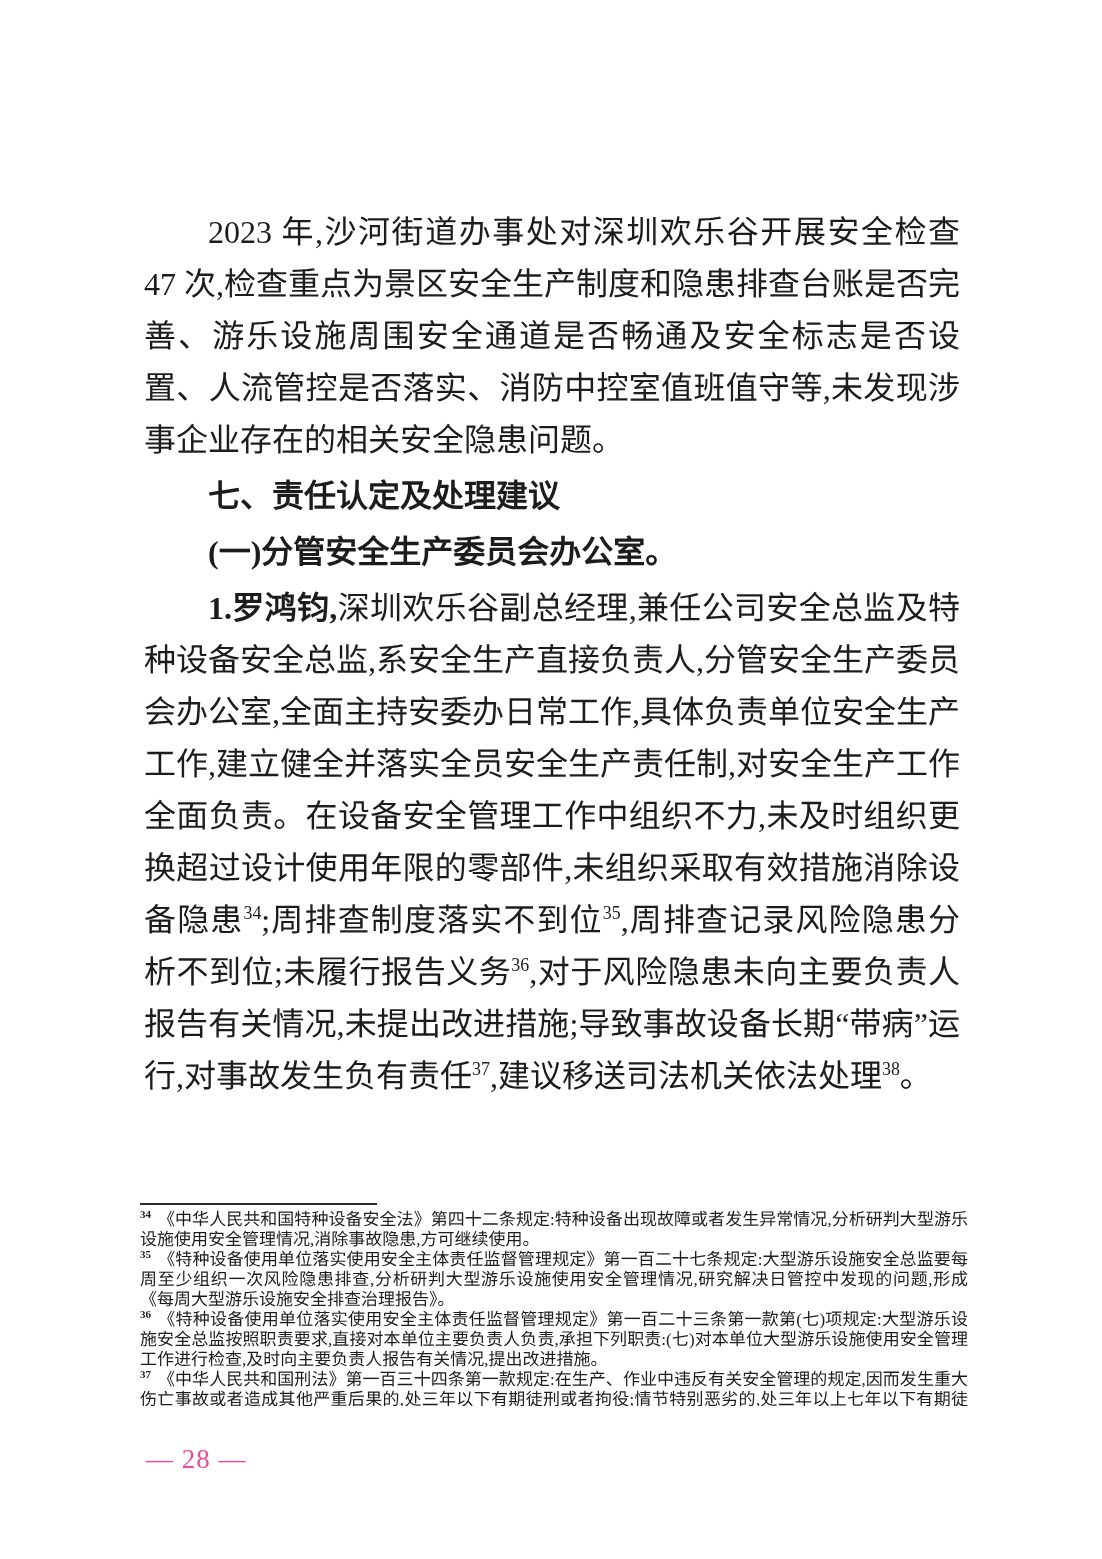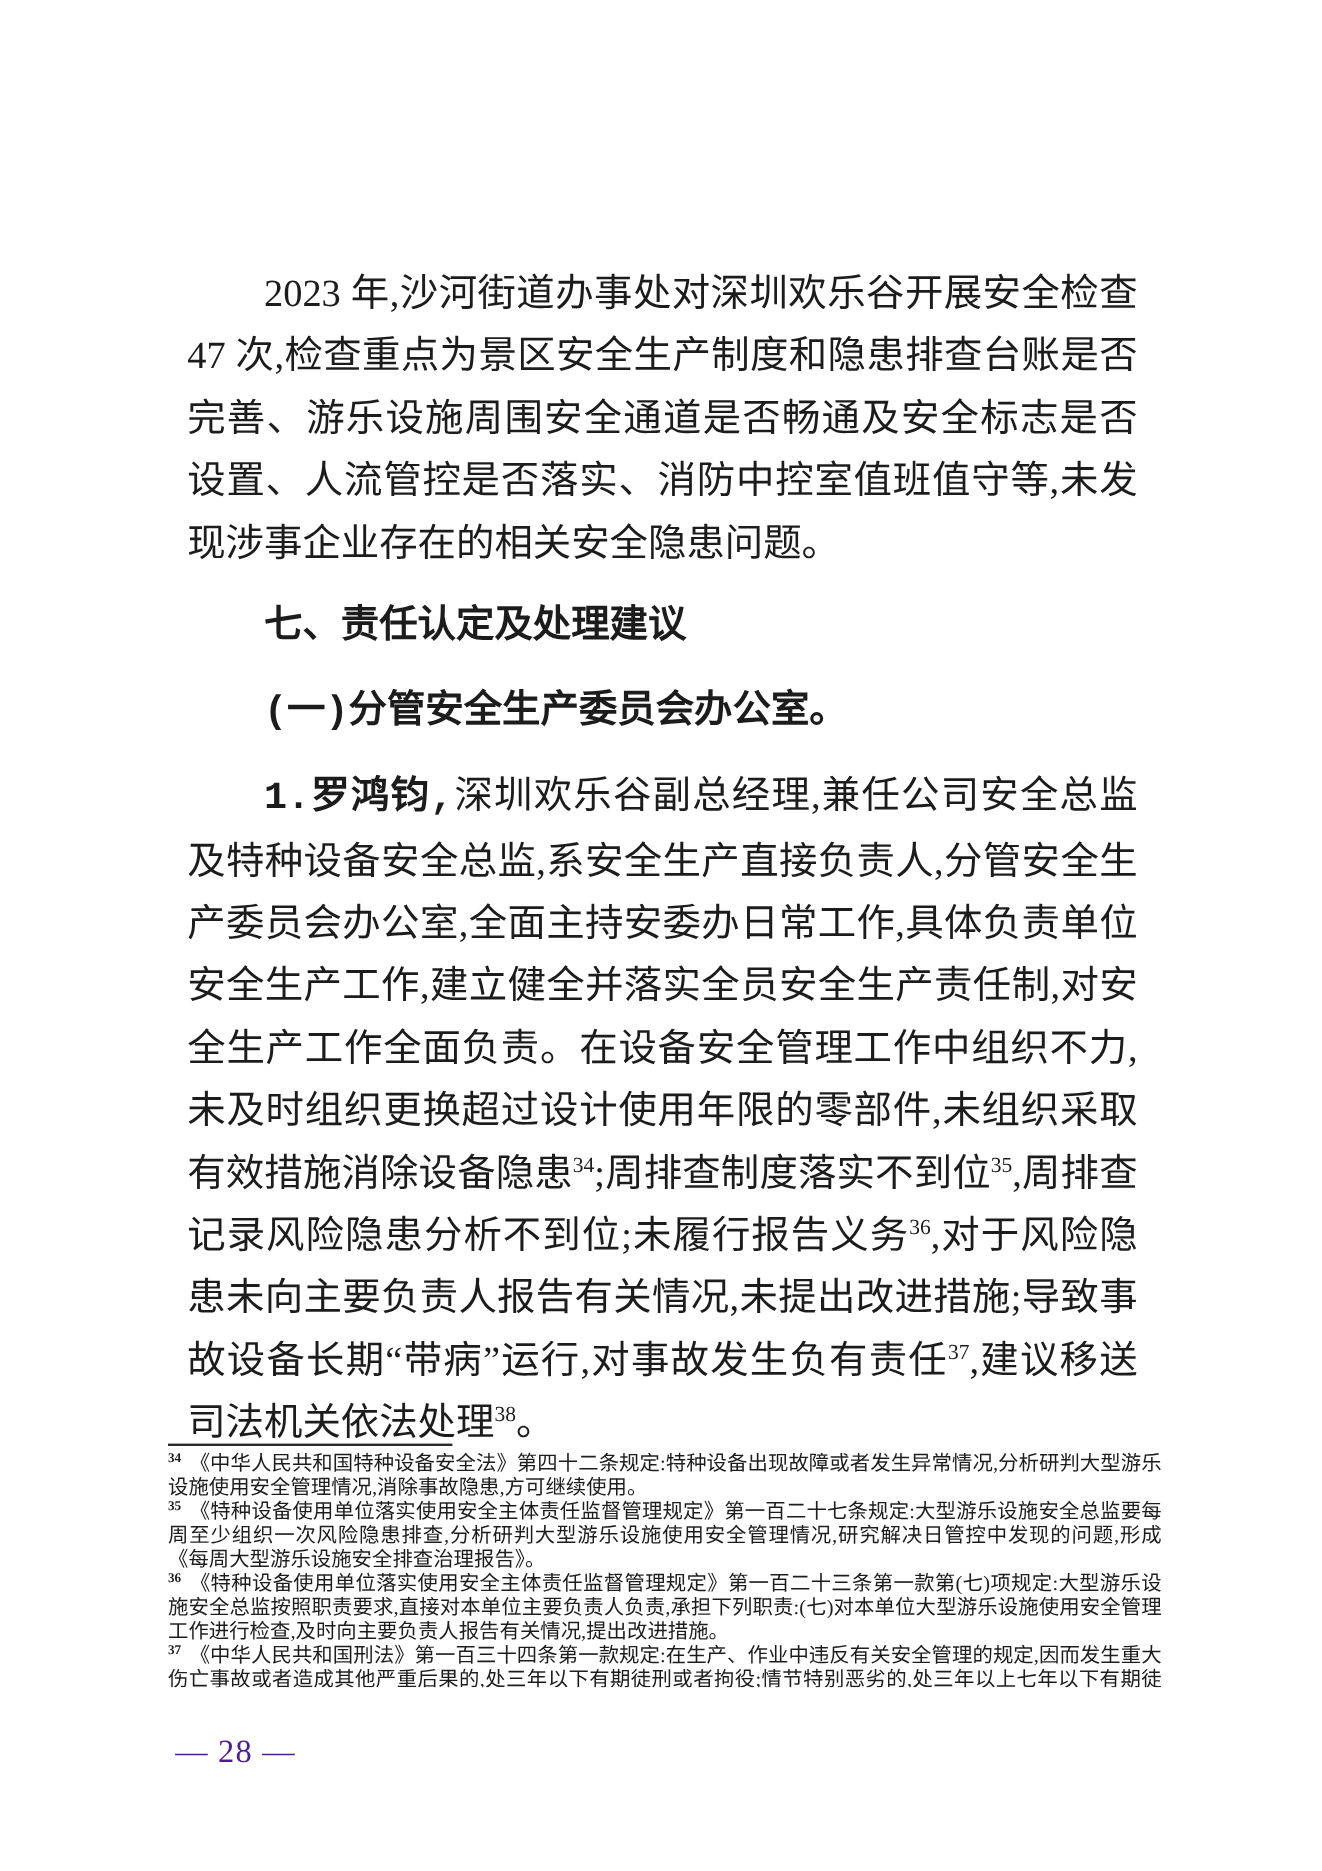--- a/index.html
+++ b/index.html
@@ -21,31 +21,31 @@
     left: 140px;
     top: 202px;
     width: 824px;
     font-size: 32px;
     line-height: 52px;
     text-align: justify;
     max-height: 1000px;
     overflow: hidden;
   }
   .body-text p {
-    margin: 16px;
+    margin: 4px;
     text-indent: 2em;
   }
   .heading-main {
     font-family: "Liberation Sans", "DejaVu Sans", sans-serif;
     font-weight: 700;
   }
   .heading-sub {
     font-weight: 700;
   }
-  .seg-b { font-weight: 700; font-family: Liberation Mono, monospace; }
+  .seg-b { font-weight: 700; }
   sup.seg-sup {
     font-size: 0.56em;
     line-height: 0;
     vertical-align: super;
   }
   .footnote-sep {
     position: absolute;
     left: 140px;
     top: 1203px;
     width: 237px;
@@ -70,21 +70,21 @@
     line-height: 0;
     vertical-align: super;
     margin-right: 7px;
   }
   .page-number {
     position: absolute;
     left: 146px;
     top: 1444px;
     font-size: 27px;
     letter-spacing: 1px;
-    color: #4c1d95;
+    color: #ec4899;
   }
 </style>
 </head>
 <body>
 
 <div class="page">
 
   <div class="body-text">
     <p><span>2023 年,沙河街道办事处对深圳欢乐谷开展安全检查 47 次,检查重点为景区安全生产制度和隐患排查台账是否完善、游乐设施周围安全通道是否畅通及安全标志是否设置、人流管控是否落实、消防中控室值班值守等,未发现涉事企业存在的相关安全隐患问题。</span></p>
     <p class="heading-main"><span class="seg-b">七、责任认定及处理建议</span></p>

